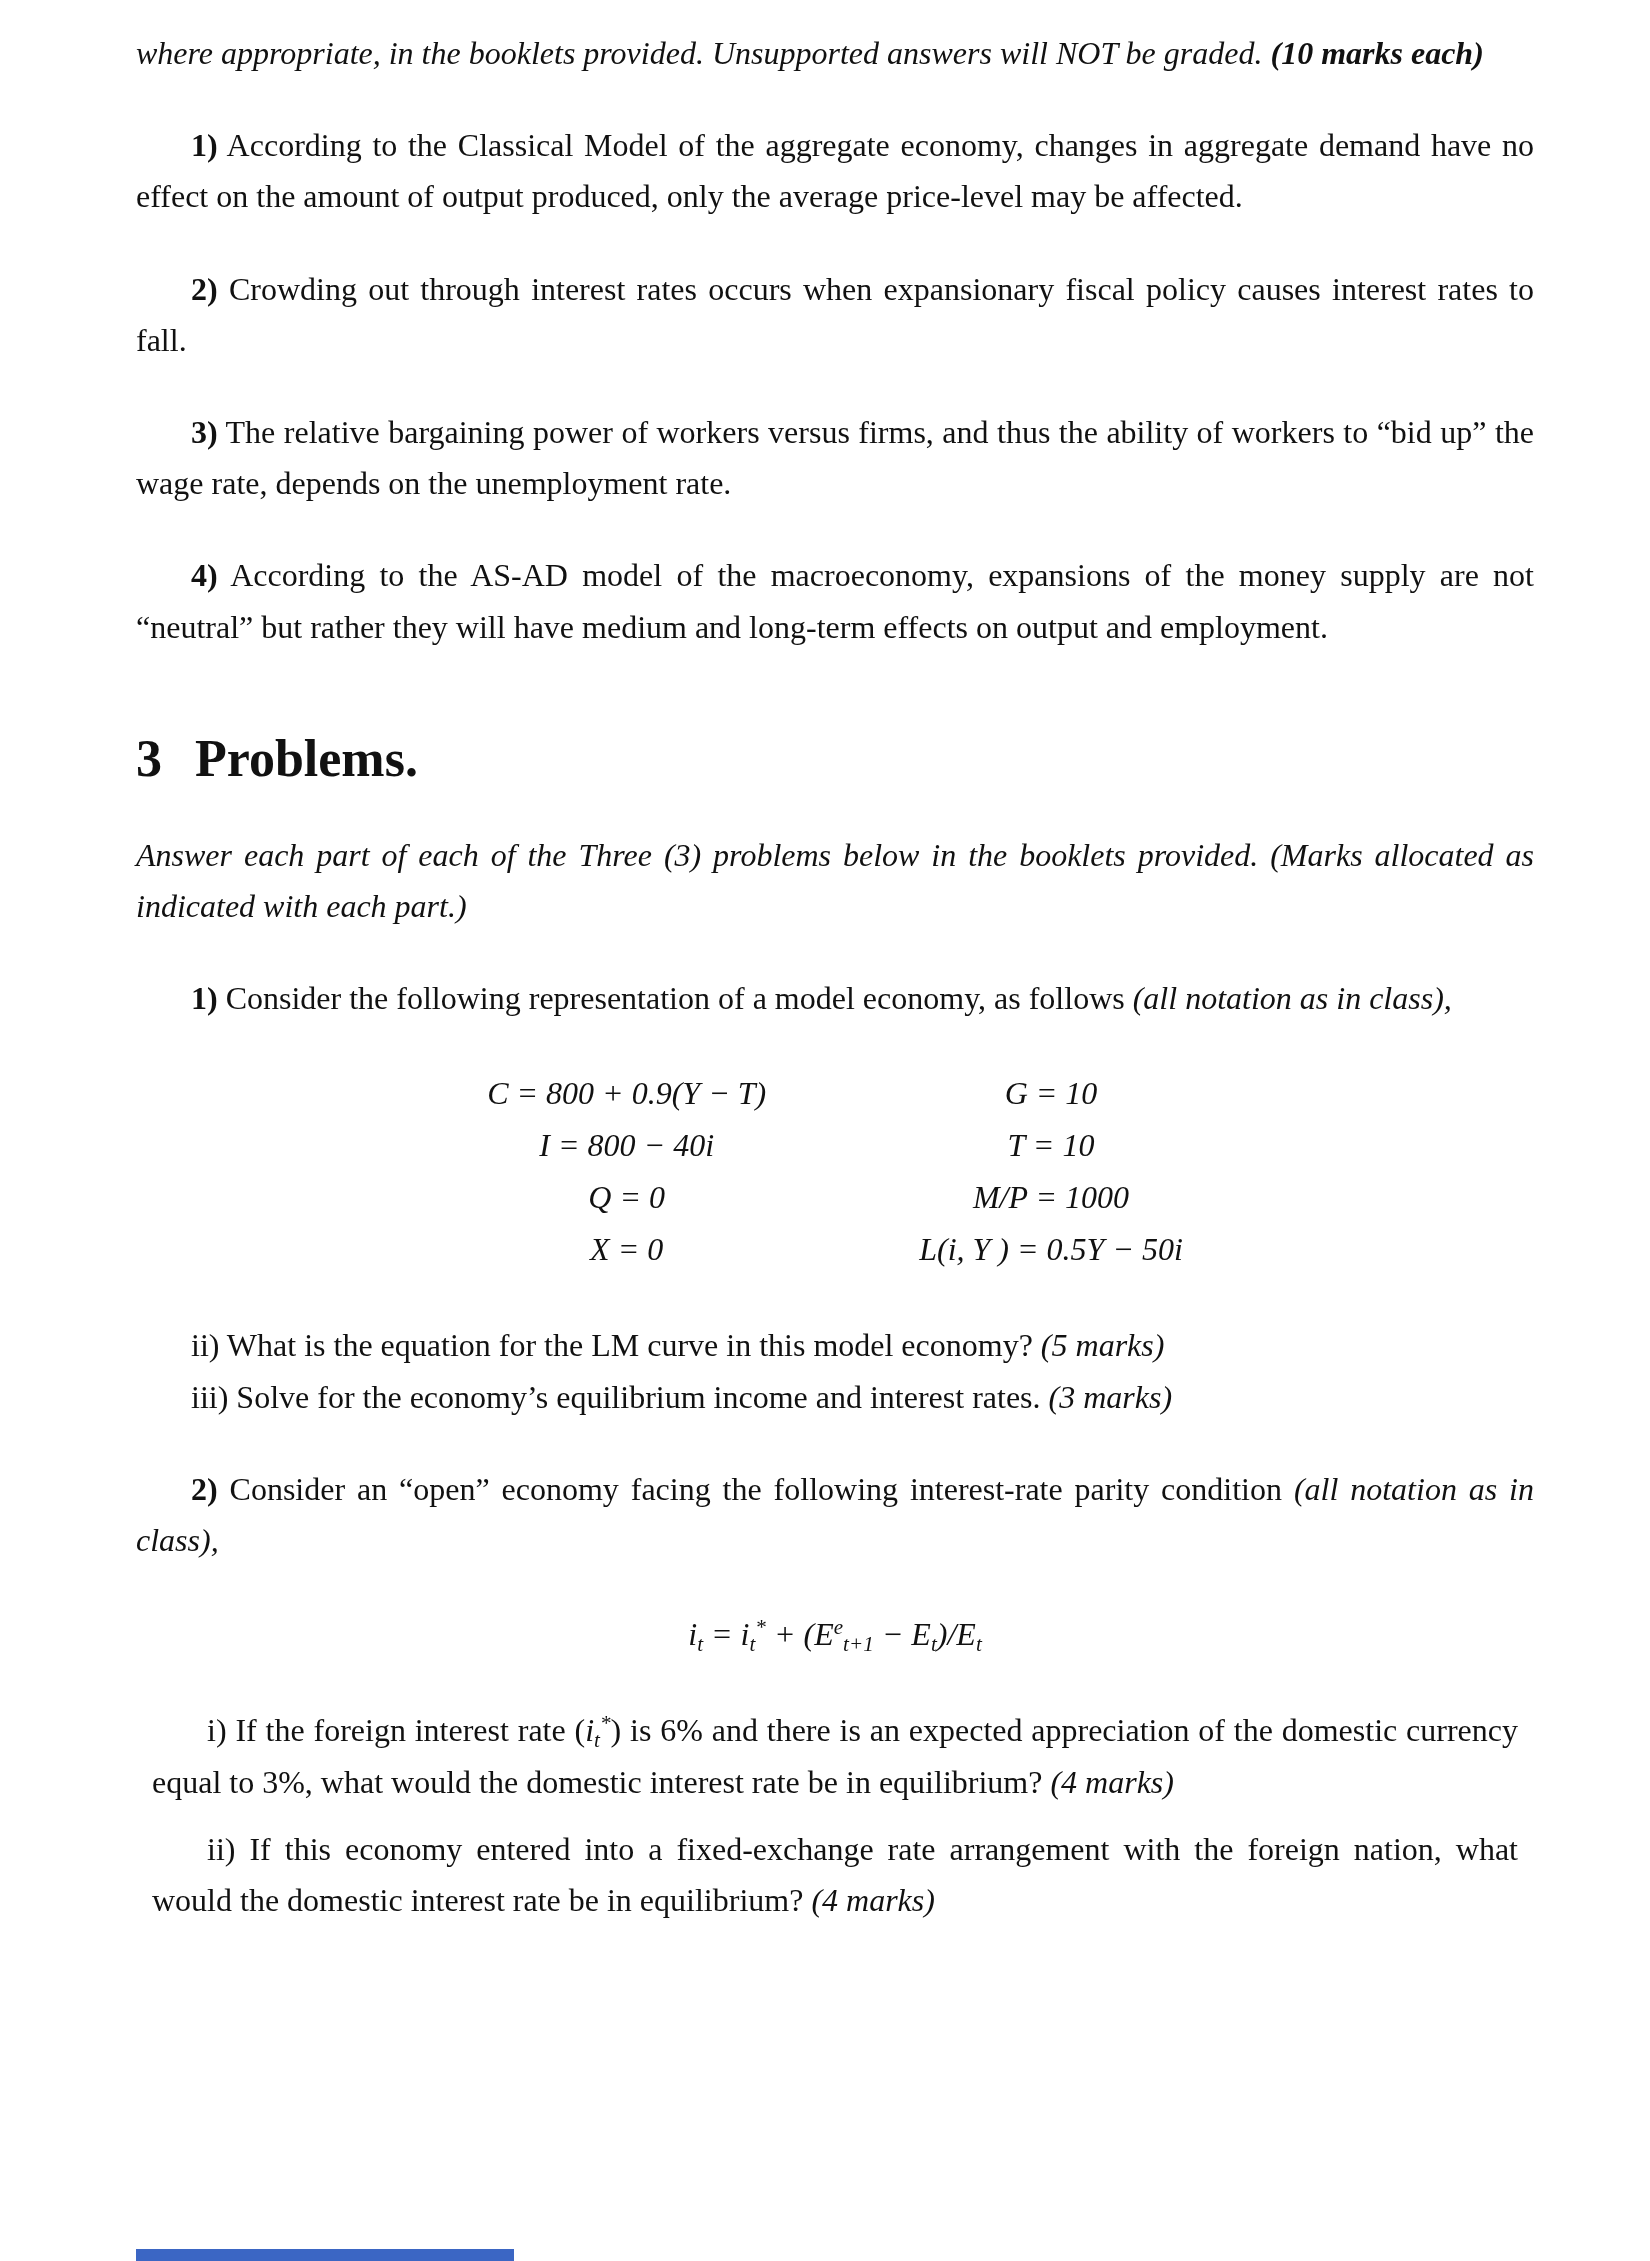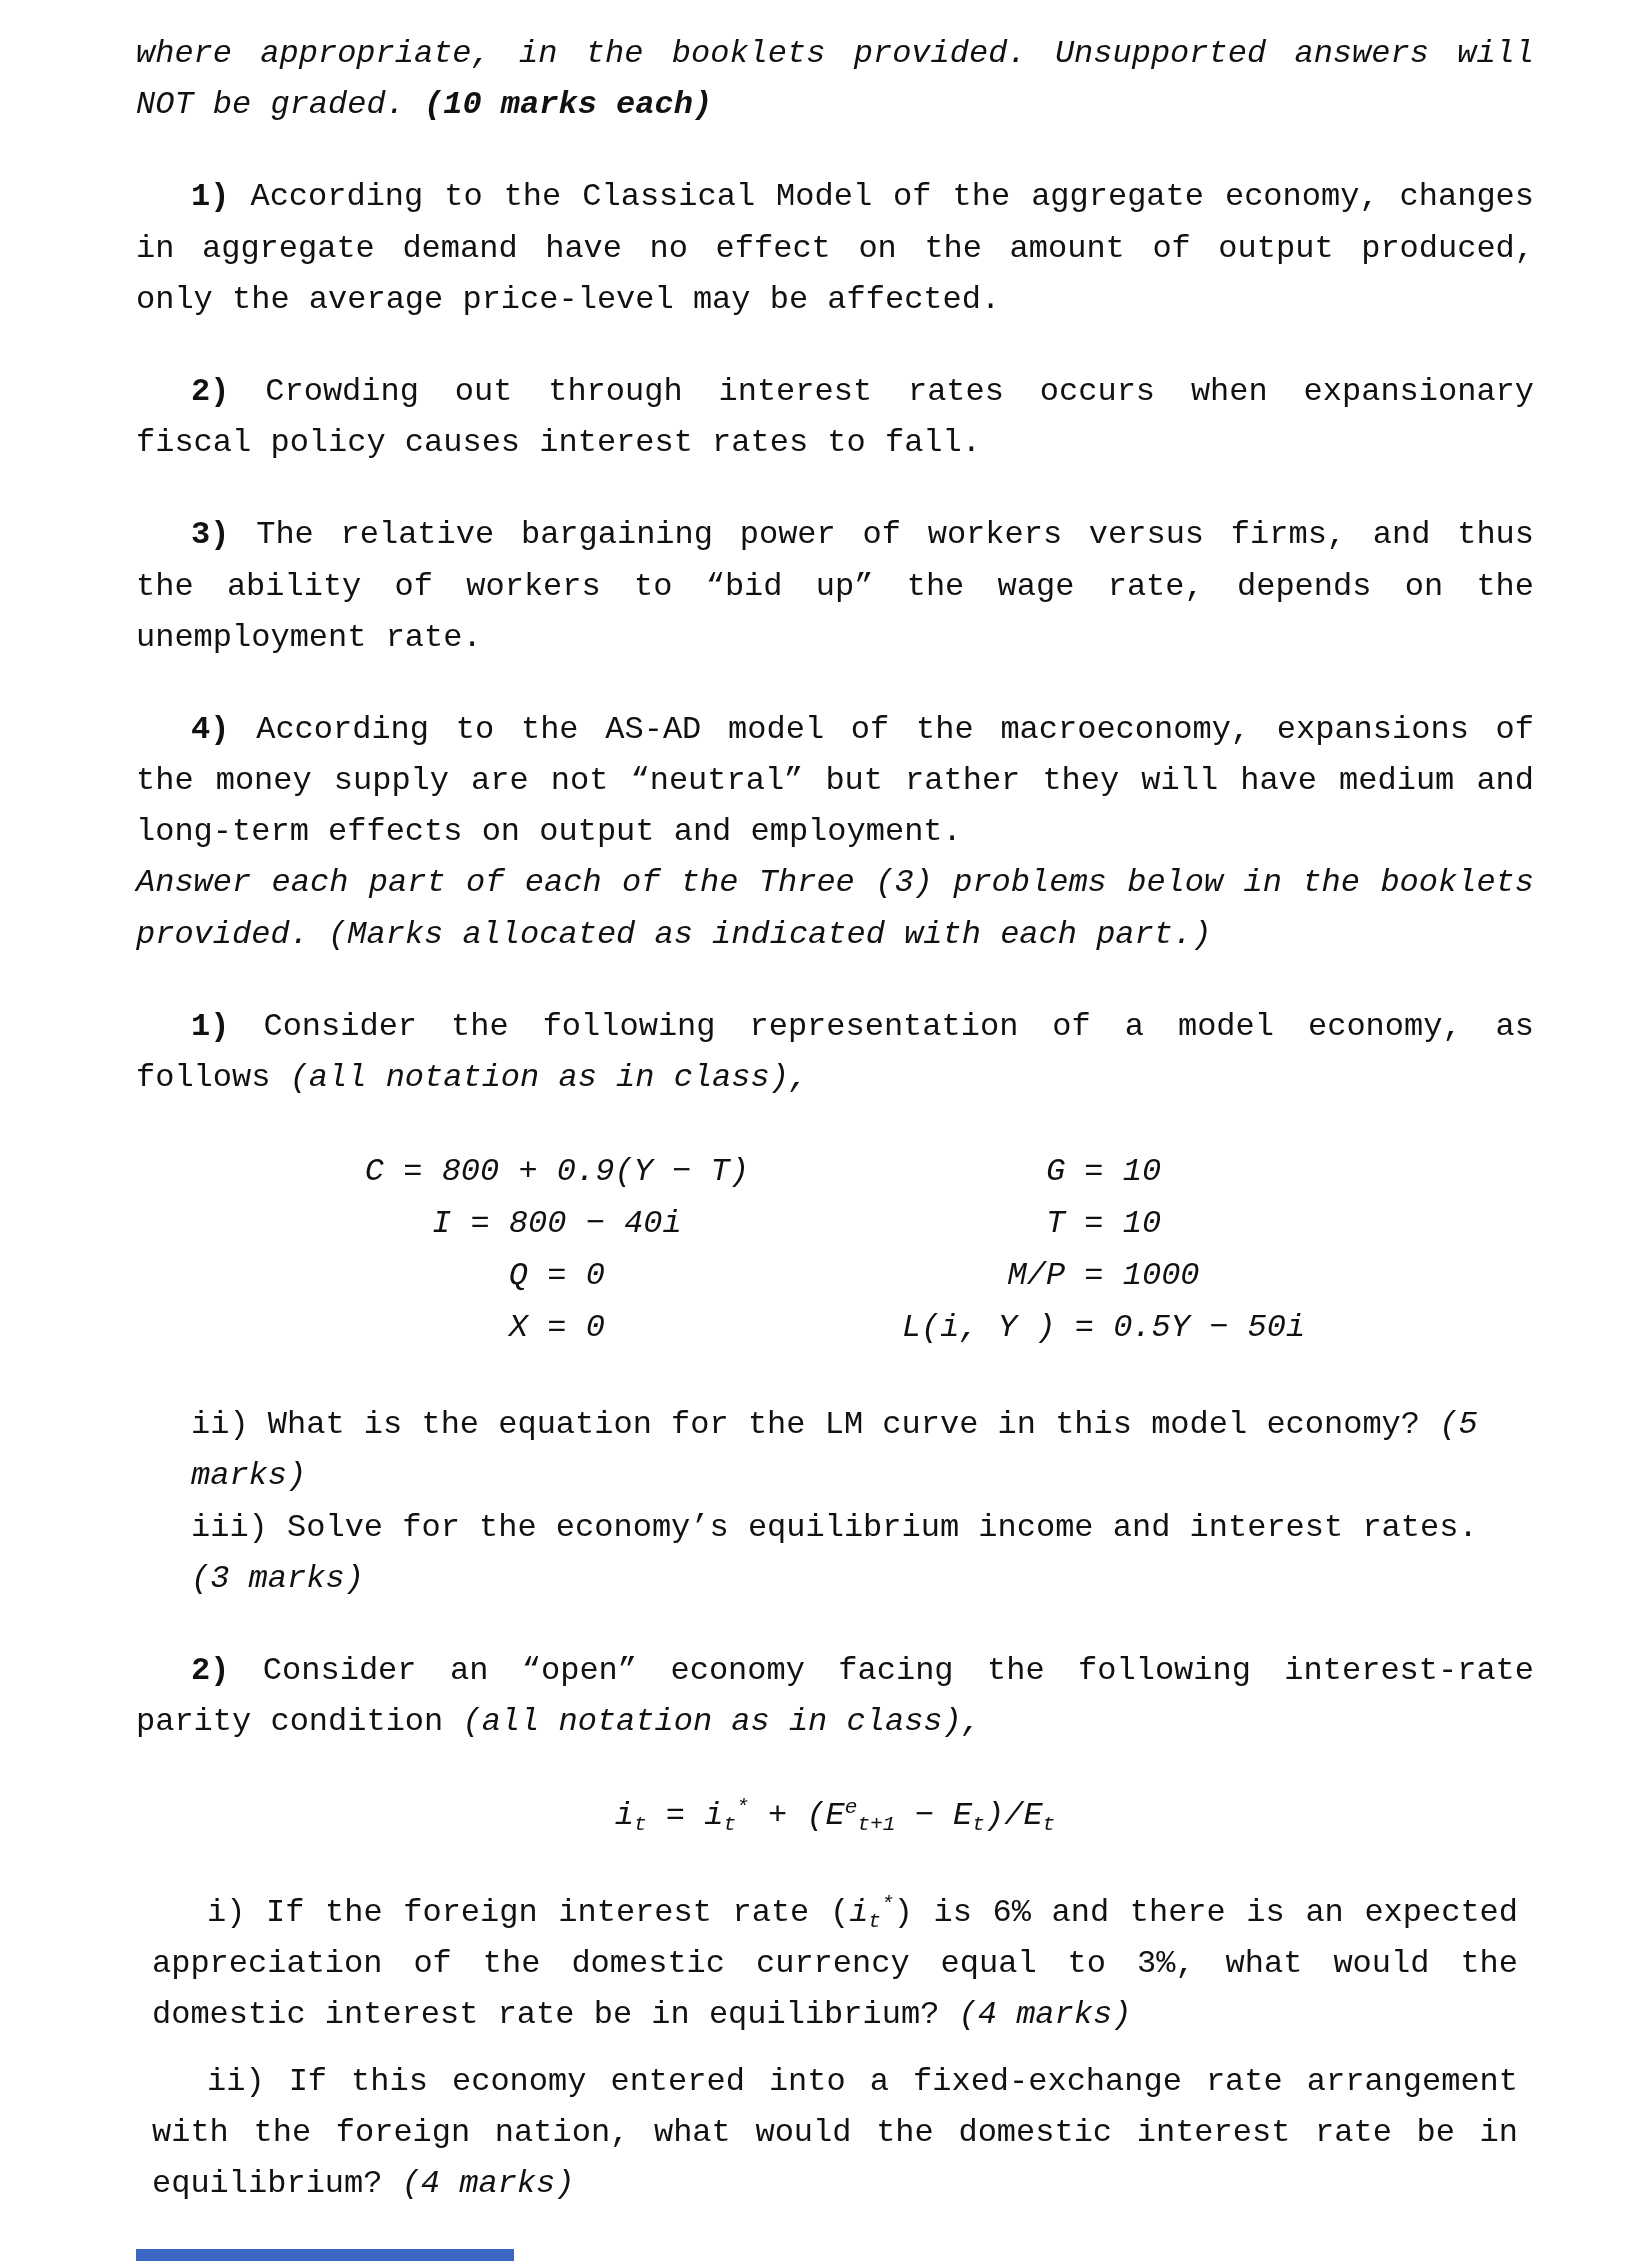--- a/index.html
+++ b/index.html
@@ -12,21 +12,20 @@
     font-family: "Liberation Serif", "DejaVu Serif", serif;
     position: relative;
     overflow: hidden;
   }
   .page {
     width: 100%;
     height: 100%;
     padding: 28px 116px 0 136px;
     font-size: 32px;
     line-height: 1.6;
-    font-family: Liberation Mono, monospace;
   }
   p { margin: 0; }
   .para { text-align: justify; margin-top: 41px; }
   .para.first { margin-top: 0; }
   .indent { text-indent: 55px; }
   .it { font-style: italic; }
   .bold { font-weight: bold; }
   .bold-it { font-weight: bold; font-style: italic; }
   .section-heading {
     margin: 77px 0 43px 0;
@@ -70,20 +69,21 @@
   <p class="para first"><span class="it">where appropriate, in the booklets provided. Unsupported answers will NOT be graded.</span> <span class="bold-it">(10 marks each)</span></p>
 
   <p class="para indent"><span class="bold">1)</span> <span>According to the Classical Model of the aggregate economy, changes in aggregate demand have no effect on the amount of output produced, only the average price-level may be affected.</span></p>
 
   <p class="para indent"><span class="bold">2)</span> <span>Crowding out through interest rates occurs when expansionary fiscal policy causes interest rates to fall.</span></p>
 
   <p class="para indent"><span class="bold">3)</span> <span>The relative bargaining power of workers versus firms, and thus the ability of workers to “bid up” the wage rate, depends on the unemployment rate.</span></p>
 
   <p class="para indent"><span class="bold">4)</span> <span>According to the AS-AD model of the macroeconomy, expansions of the money supply are not “neutral” but rather they will have medium and long-term effects on output and employment.</span></p>
 
+  <div class="section-heading"><span>3</span><span class="section-title">Problems.</span></div>
 
   <p class="para first it">Answer each part of each of the Three (3) problems below in the booklets provided. (Marks allocated as indicated with each part.)</p>
 
   <p class="para indent"><span class="bold">1)</span> <span>Consider the following representation of a model economy, as follows</span> <span class="it">(all notation as in class),</span></p>
 
   <div class="equations">
     <div class="eq-col">
       <div class="eq-row math">C = 800 + 0.9(Y − T)</div>
       <div class="eq-row math">I = 800 − 40i</div>
       <div class="eq-row math">Q = 0</div>

